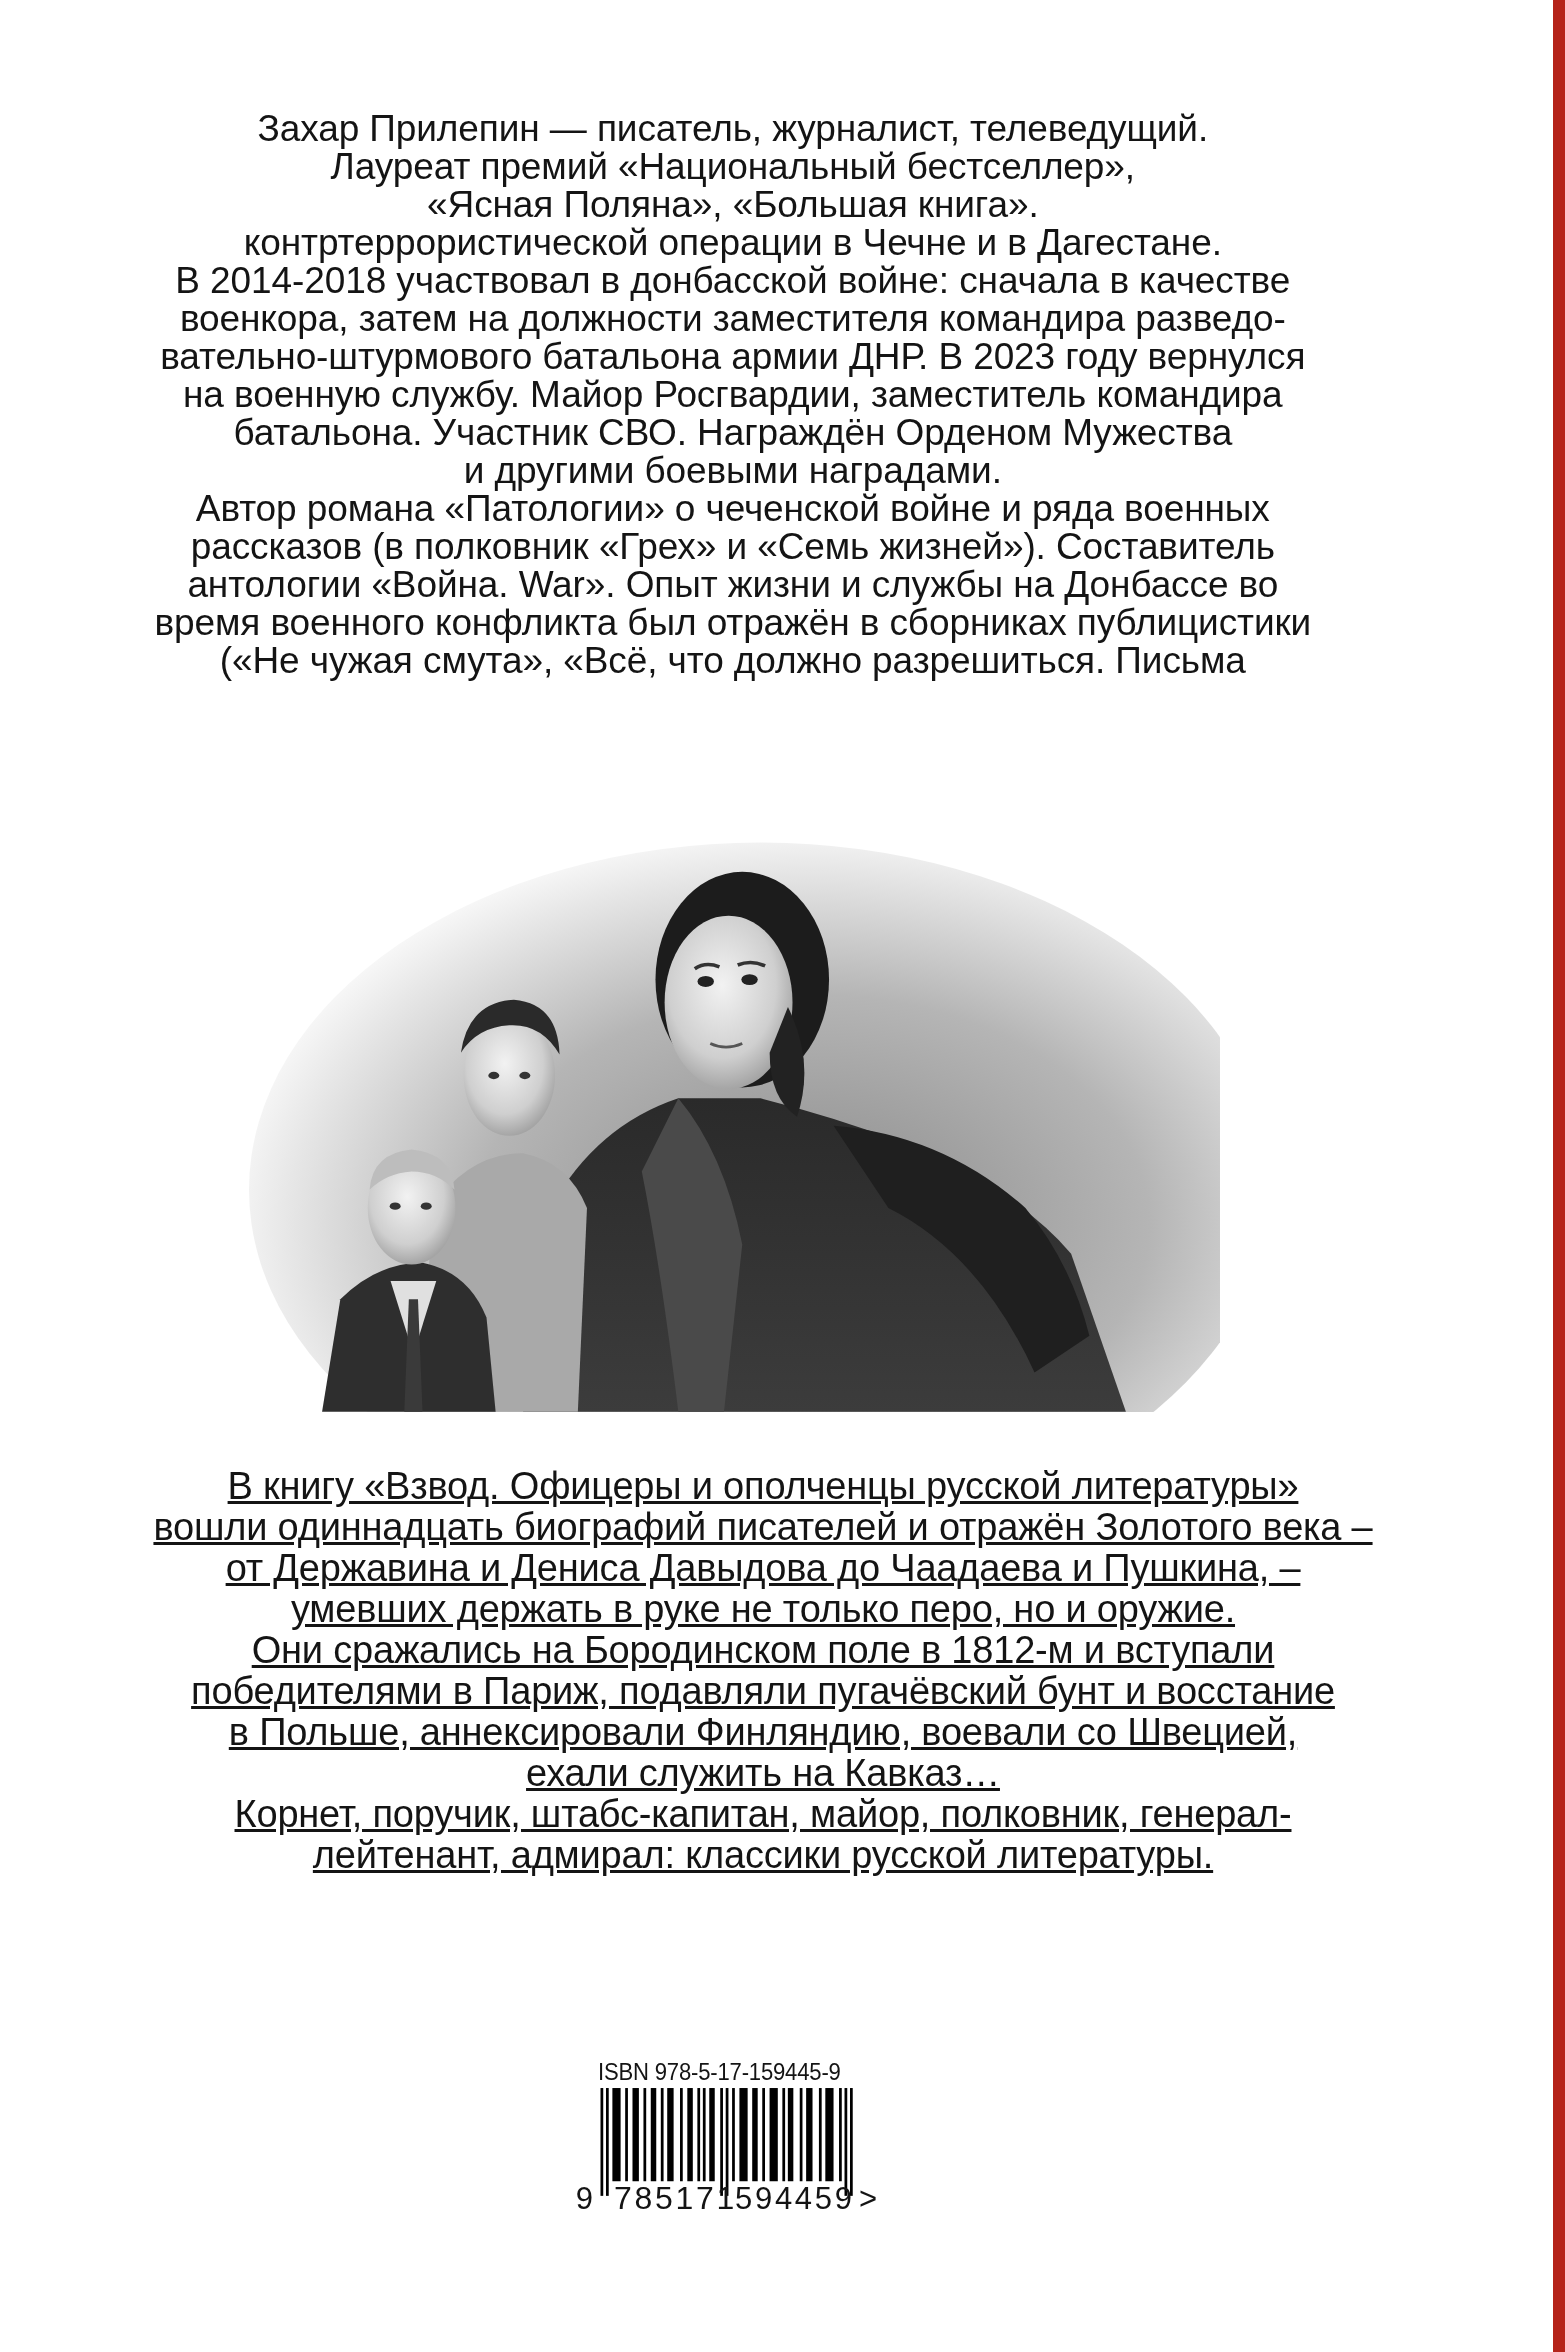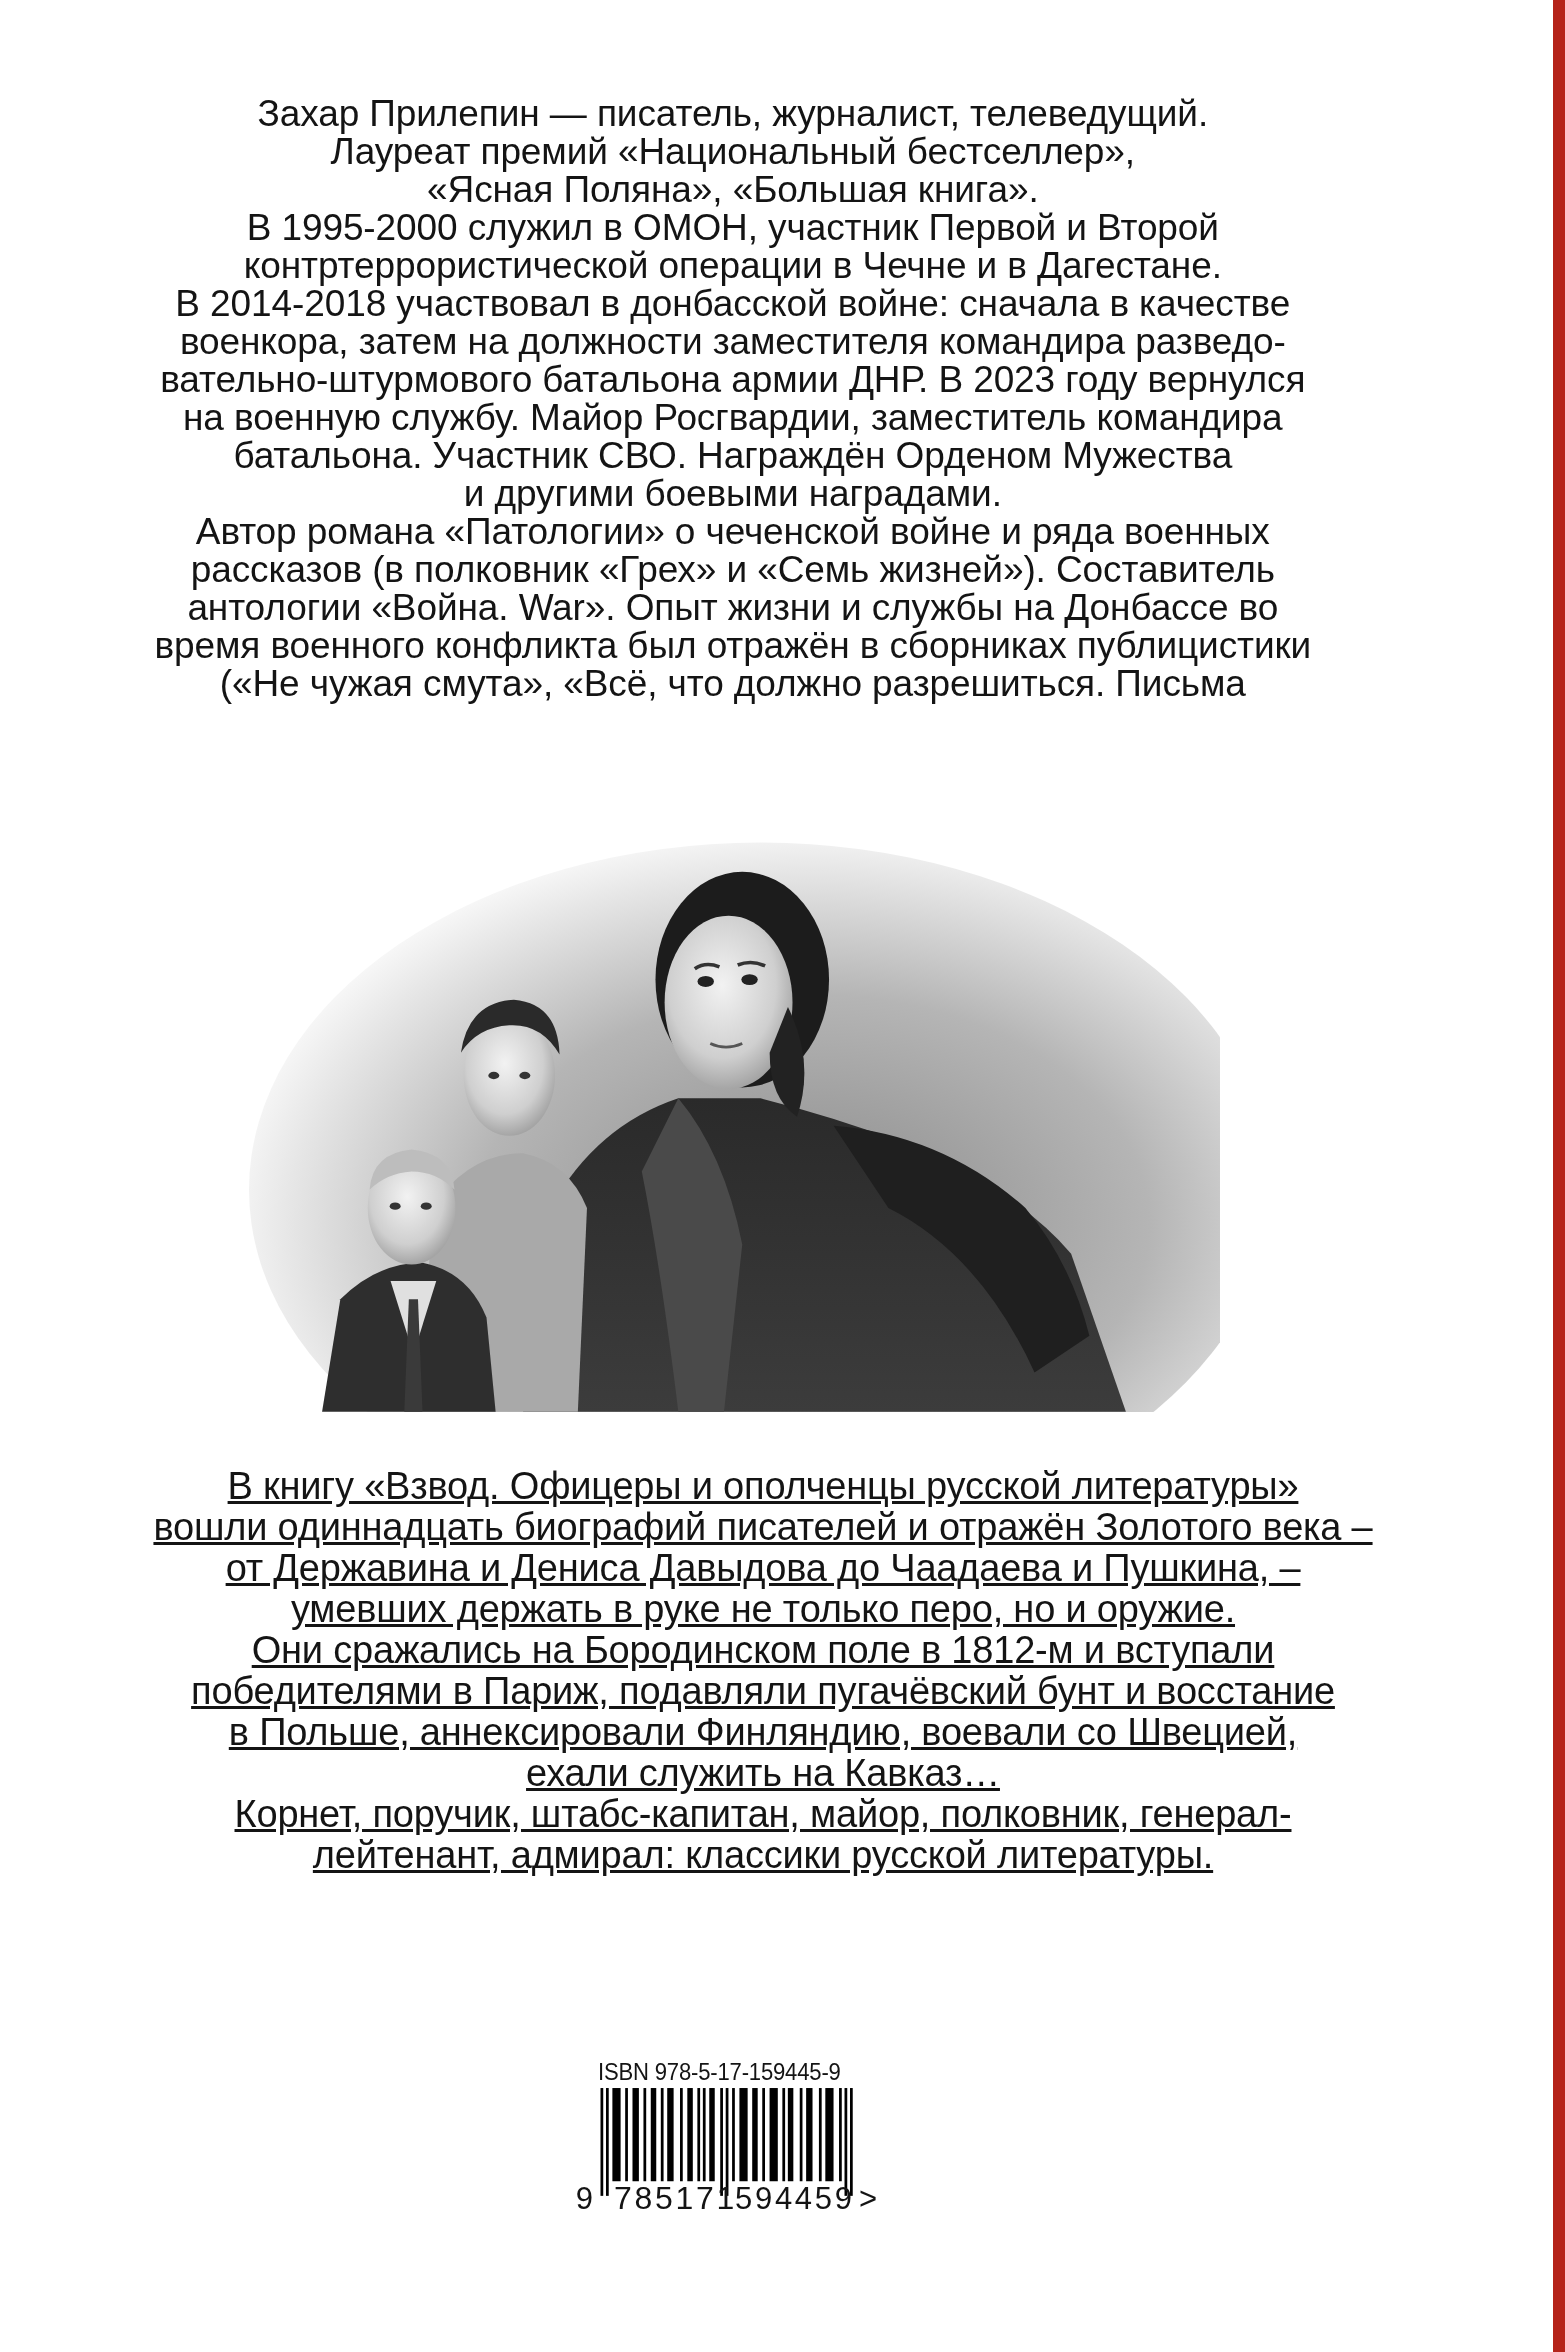--- a/index.html
+++ b/index.html
@@ -1,35 +1,34 @@
 <!DOCTYPE html>
 <html style="font-size:14.6px"><head>
 <meta charset="utf-8">
 <style>
   html, body { margin:0; padding:0; }
   body { width:1565px; height:2353px; background:#ffffff; position:relative; overflow:hidden; font-family:"Liberation Sans", sans-serif; color:#141414; }
   .stripe { position:absolute; left:1553px; top:0; width:12px; height:2353px; }
   .block { position:absolute; text-align:center; white-space:nowrap; }
   .block .ln { display:block; }
-  #bio { left:1.8px; width:1462px; top:95px; font-size:37px; line-height:38px; letter-spacing:-0.1px; }
+  #bio { left:1.8px; width:1462px; top:110px; font-size:37px; line-height:38px; letter-spacing:-0.1px; }
   #blurb { left:32px; width:1462px; top:1466px; font-size:38px; line-height:41px; letter-spacing:-0.2px;text-decoration:underline; }
   .art { position:absolute; left:249px; top:824px; width:971px; height:588px; }
   .isbn-text { position:absolute; left:598px; top:2058px; font-size:24px; letter-spacing:-0.2px; transform:scaleX(0.92); transform-origin:left top; white-space:nowrap; }
   .barcode { position:absolute; left:574px; top:2088px; width:329px; height:128px; }
 </style>
 </head>
 <body>
 
 <div class="stripe" style="background:#b5231a"></div>
 
 <div id="bio" class="block">
   <span class="ln">Захар Прилепин — писатель, журналист, телеведущий.</span>
   <span class="ln">Лауреат премий «Национальный бестселлер»,</span>
   <span class="ln">«Ясная Поляна», «Большая книга».</span>
-  <span class="ln">В 1995-2000 служил в ОМОН, участник Первой и Второй</span>
   <span class="ln">контртеррористической операции в Чечне и в Дагестане.</span>
   <span class="ln">В 2014-2018 участвовал в донбасской войне: сначала в качестве</span>
   <span class="ln">военкора, затем на должности заместителя командира разведо-</span>
   <span class="ln">вательно-штурмового батальона армии ДНР. В 2023 году вернулся</span>
   <span class="ln">на военную службу. Майор Росгвардии, заместитель командира</span>
   <span class="ln">батальона. Участник СВО. Награждён Орденом Мужества</span>
   <span class="ln">и другими боевыми наградами.</span>
   <span class="ln">Автор романа «Патологии» о чеченской войне и ряда военных</span>
   <span class="ln">рассказов (в полковник «Грех» и «Семь жизней»). Составитель</span>
   <span class="ln">антологии «Война. War». Опыт жизни и службы на Донбассе во</span>

